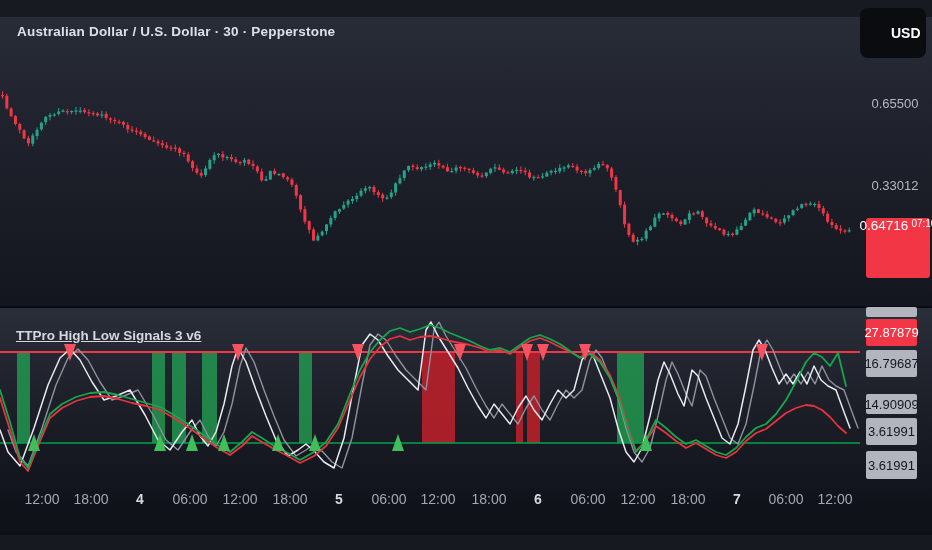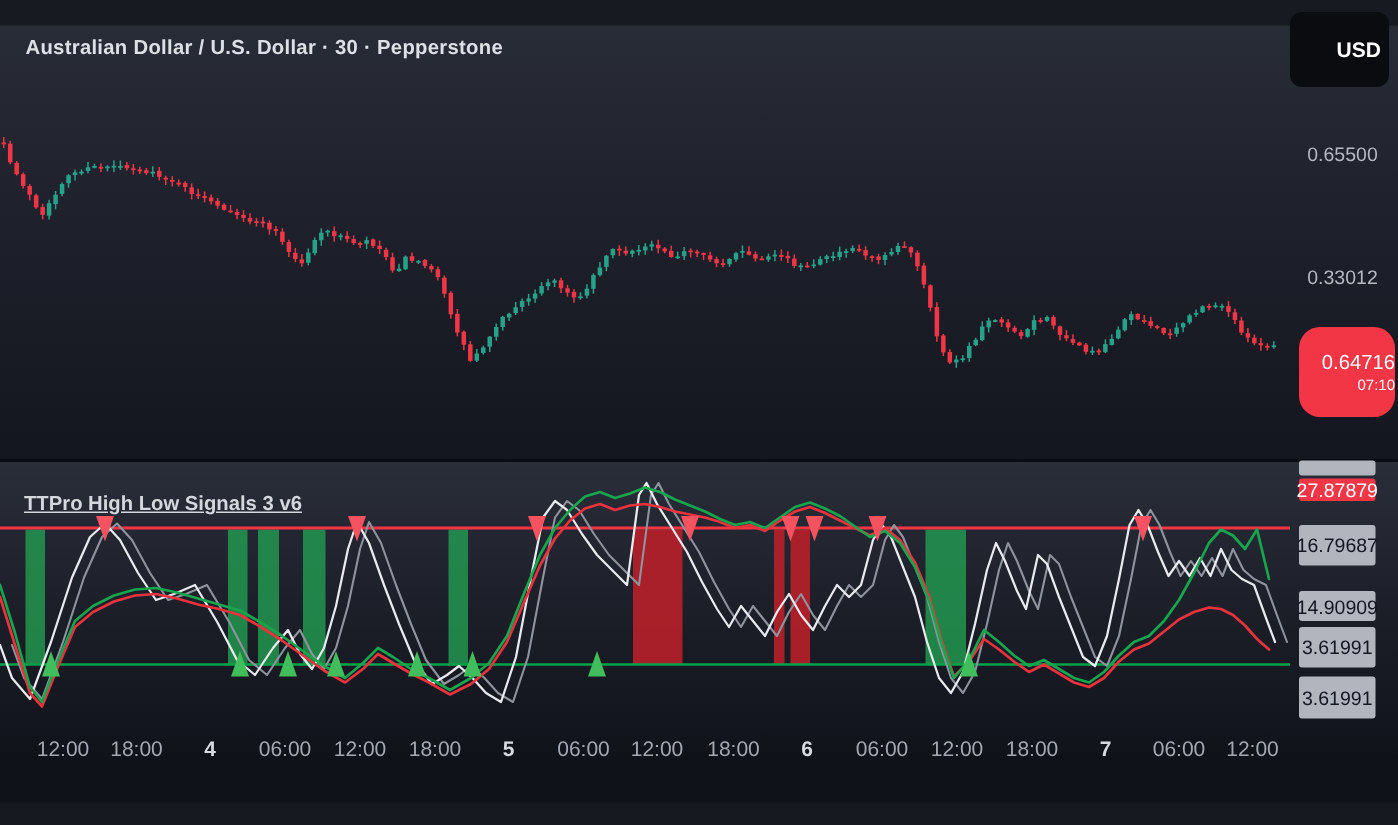--- a/index.html
+++ b/index.html
@@ -18,21 +18,21 @@
   #symbol-title{position:absolute;top:24px;left:17px;font-size:13.5px;font-weight:700;
     color:#dde0e6;letter-spacing:.2px;white-space:nowrap;cursor:pointer;}
   #indicator-title{position:absolute;top:328px;left:16px;font-size:13.5px;font-weight:700;
     color:#d4d7dd;white-space:nowrap;cursor:pointer;text-decoration:underline;}
   #currency-btn{position:absolute;top:8px;left:860px;width:66px;height:50px;background:#0b0c10;
     border:none;border-radius:8px;color:#fff;font-family:"Liberation Sans",sans-serif;
     font-size:14px;font-weight:700;cursor:pointer;padding-left:31px;}
   .axis-label{position:absolute;left:862px;width:66px;text-align:center;font-size:13px;
     color:#b4b8c1;transform:translateY(-50%);}
   #last-price-tag{position:absolute;left:866px;top:218px;width:64px;height:60px;background:#f23645;
-    border-radius:14px;color:#fff;text-align:right;display:flex;flex-direction:column;
+    border-radius:3px;color:#fff;text-align:right;display:flex;
     justify-content:center;gap:3px;}
   #last-price-tag .p{font-size:13.5px;font-weight:500;}
   #last-price-tag .t{font-size:10px;}
   .ind-label{position:absolute;left:866px;width:51px;height:27px;background:#b2b5be;
     border-radius:2px;color:#131722;font-size:13px;display:flex;align-items:center;
     justify-content:center;font-weight:500;}
   .ind-label.red{background:#f23645;color:#fff;}
   .time-label{position:absolute;top:491px;transform:translateX(-50%);font-size:14px;
     color:#a2a7b1;}
   .time-label.major{color:#d6d9df;font-weight:700;}
@@ -498,21 +498,21 @@
   <div id="last-price-tag">
     <div class="p">0.64716</div>
     <div class="t">07:10</div>
   </div>
 
   <div id="price-scale-hit"></div>
   <div id="time-scale-hit"></div>
 <div class="axis-label" style="top: 103px;">0.65500</div>
     <div class="axis-label" style="top: 185px;">0.33012</div>
     <div class="ind-label" style="top: 307px; height: 10px;"></div>
-    <div class="ind-label red" style="top: 319px; height: 15px;">27.87879</div>
+    <div class="ind-label red" style="top: 319px; height: 27px;">27.87879</div>
     <div class="ind-label" style="top: 350px; height: 27px;">16.79687</div>
     <div class="ind-label" style="top: 394px; height: 20px;">14.90909</div>
     <div class="ind-label" style="top: 418px; height: 27px;">3.61991</div>
     <div class="ind-label" style="top: 451px; height: 28px;">3.61991</div>
     <div class="time-label" style="left: 42px;">12:00</div>
     <div class="time-label" style="left: 91px;">18:00</div>
     <div class="time-label major" style="left: 140px;">4</div>
     <div class="time-label" style="left: 190px;">06:00</div>
     <div class="time-label" style="left: 240px;">12:00</div>
     <div class="time-label" style="left: 290px;">18:00</div>

